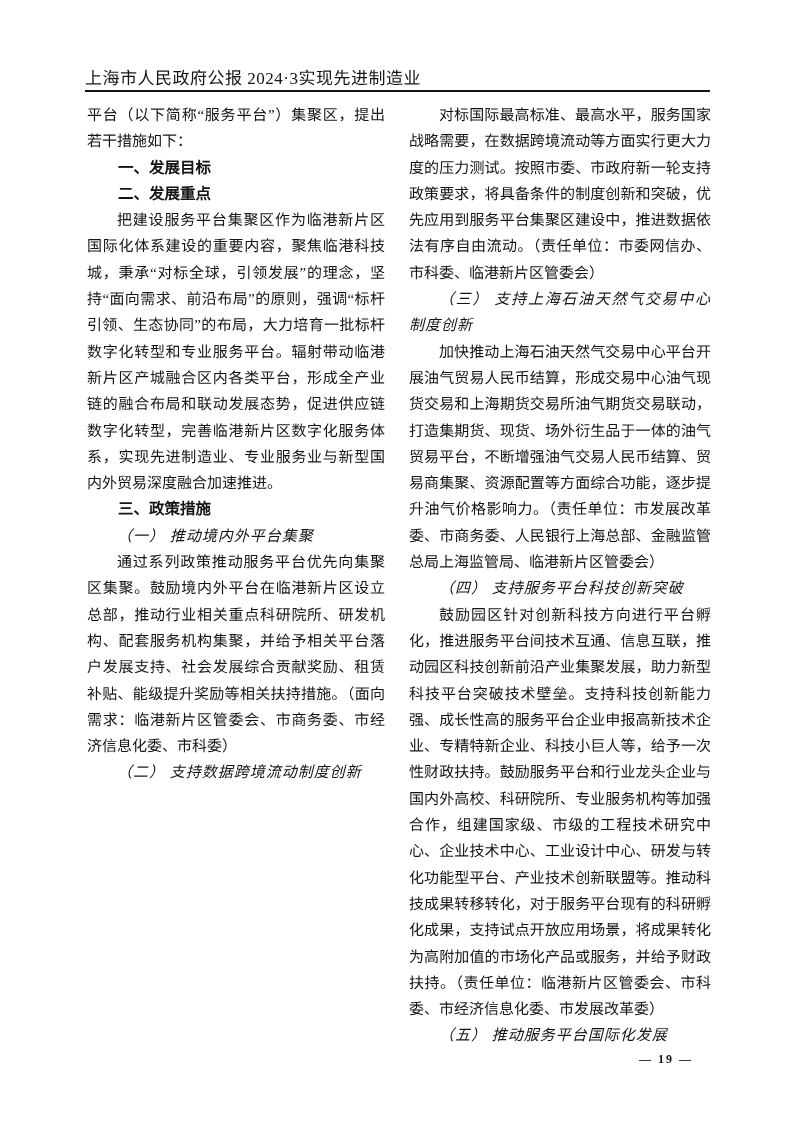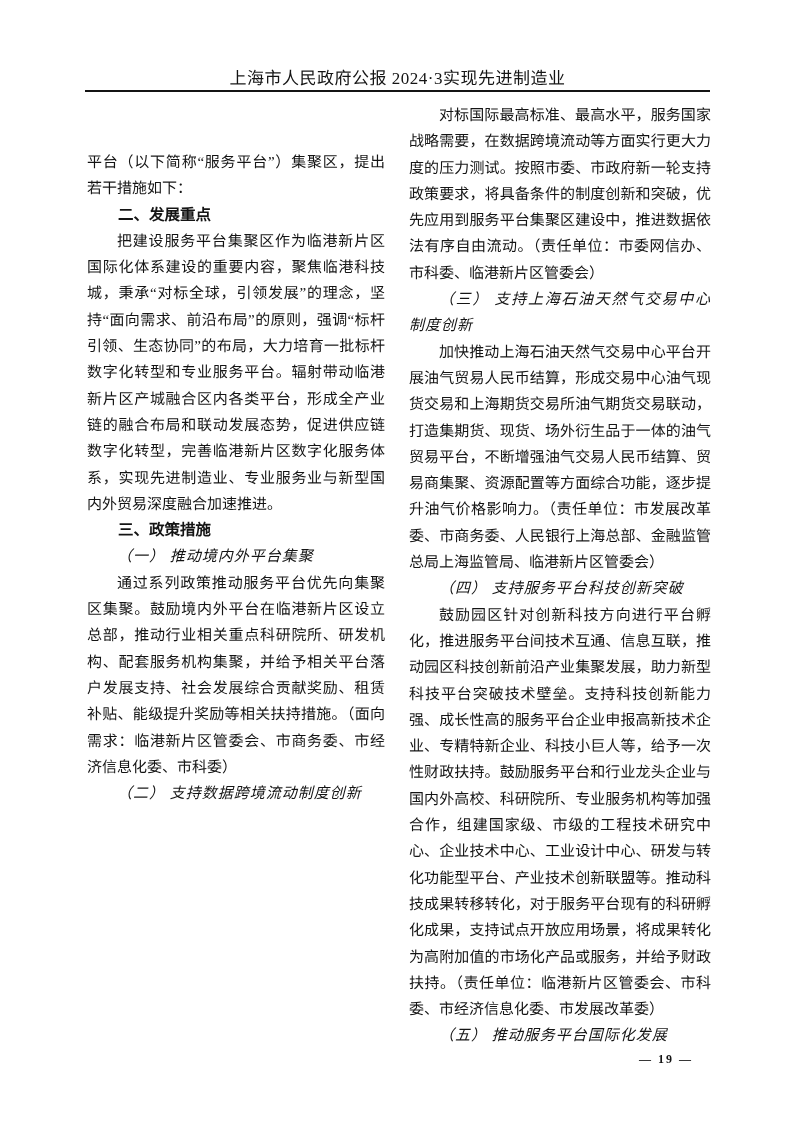--- a/index.html
+++ b/index.html
@@ -14,21 +14,21 @@
     background: #ffffff;
     color: #141414;
     overflow: hidden;
   }
   .header {
     position: absolute;
     top: 64px;
     left: 85px;
     width: 625px;
     display: flex;
-    justify-content: center;
+    justify-content: flex-start;
     align-items: baseline;
     font-family: "Liberation Serif", "DejaVu Serif", serif;
     font-size: 17px;
     letter-spacing: 0.5px;
     white-space: nowrap;
   }
   .header-rule {
     position: absolute;
     top: 90px;
     left: 85px;
@@ -48,21 +48,21 @@
     font-family: "Liberation Serif", "DejaVu Serif", serif;
     font-size: 15px;
     line-height: 26.3px;
     text-align: justify;
     text-justify: inter-character;
     color: #141414;
   }
   .col-left  { width: 298px; }
   .col-right { width: 302px; }
   .col p { margin: 0; text-indent: 2em; }
-  .col p.plain { text-indent: 0; margin-top: 47px; }
+  .col p.plain { text-indent: 0; }
   .col p.heading {
     font-family: "Liberation Sans", "DejaVu Sans", sans-serif;
     font-weight: bold;
     font-size: 15.5px;
   }
   .col p.sub {
     font-style: italic;
     letter-spacing: 1px;
   }
   .pagenum {
@@ -85,20 +85,21 @@
     <span>上海市人民政府公报 2024·3</span>
     <span>实现先进制造业</span>
   </div>
 
   <div class="header-rule"></div>
 
   <div class="content">
 
     <div class="col col-left">
       <p class="plain">平台（以下简称“服务平台”）集聚区，提出若干措施如下：</p>
+      <p class="heading">一、发展目标</p>
       <p class="heading">二、发展重点</p>
       <p class="body">把建设服务平台集聚区作为临港新片区国际化体系建设的重要内容，聚焦临港科技城，秉承“对标全球，引领发展”的理念，坚持“面向需求、前沿布局”的原则，强调“标杆引领、生态协同”的布局，大力培育一批标杆数字化转型和专业服务平台。辐射带动临港新片区产城融合区内各类平台，形成全产业链的融合布局和联动发展态势，促进供应链数字化转型，完善临港新片区数字化服务体系，实现先进制造业、专业服务业与新型国内外贸易深度融合加速推进。</p>
       <p class="heading">三、政策措施</p>
       <p class="sub">（一） 推动境内外平台集聚</p>
       <p class="body">通过系列政策推动服务平台优先向集聚区集聚。鼓励境内外平台在临港新片区设立总部，推动行业相关重点科研院所、研发机构、配套服务机构集聚，并给予相关平台落户发展支持、社会发展综合贡献奖励、租赁补贴、能级提升奖励等相关扶持措施。（面向需求：临港新片区管委会、市商务委、市经济信息化委、市科委）</p>
       <p class="sub">（二） 支持数据跨境流动制度创新</p>
     </div>
 
     <div class="col col-right">
       <p class="body">对标国际最高标准、最高水平，服务国家战略需要，在数据跨境流动等方面实行更大力度的压力测试。按照市委、市政府新一轮支持政策要求，将具备条件的制度创新和突破，优先应用到服务平台集聚区建设中，推进数据依法有序自由流动。（责任单位：市委网信办、市科委、临港新片区管委会）</p>

